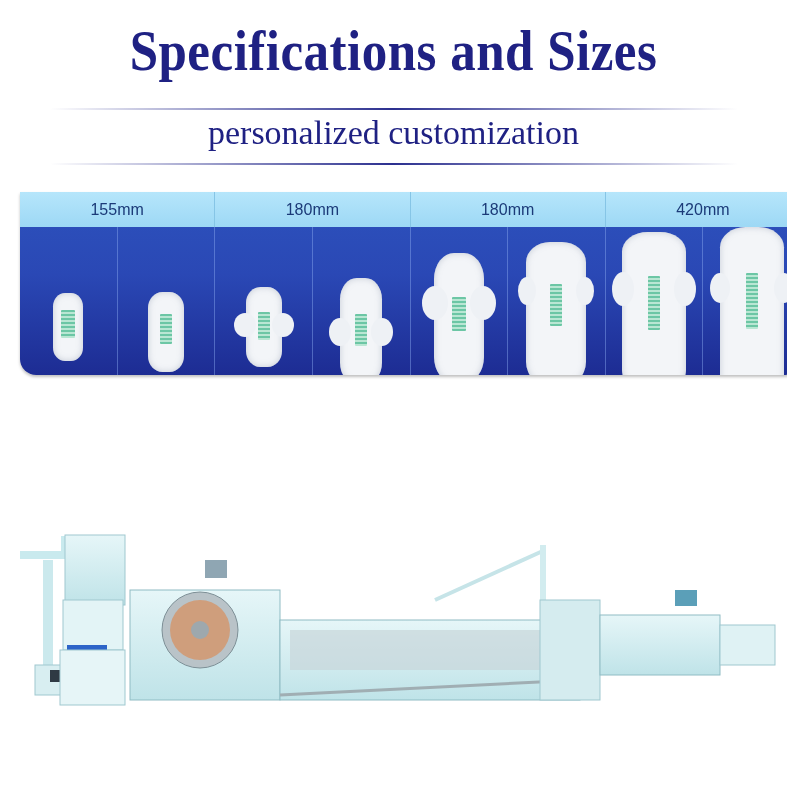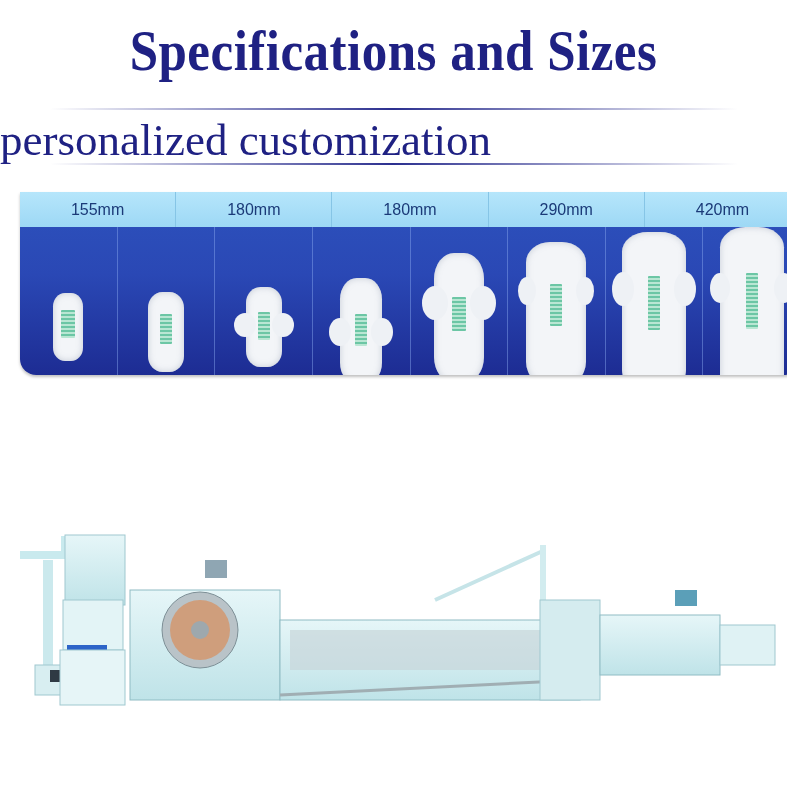--- a/index.html
+++ b/index.html
@@ -2,22 +2,22 @@
 <html><head>
 <meta charset="utf-8">
 <style>
   html,body{margin:0;padding:0;background:#ffffff;}
   body{width:787px;height:787px;position:relative;overflow:hidden;font-family:"Liberation Serif",serif;}
   .title{position:absolute;left:0;top:22px;width:787px;text-align:center;color:#1f2183;
     font-family:"Liberation Serif",serif;font-weight:bold;font-size:51px;letter-spacing:0.5px;transform:scaleY(1.12);}
   .hr{position:absolute;left:50px;width:410px;height:2px;}
   .hr.l{left:50px;background:linear-gradient(to right,rgba(31,33,131,0),#2b2f8f);}
   .hr.r{left:393px;width:345px;background:linear-gradient(to right,#2b2f8f,rgba(31,33,131,0));}
-  .subtitle{position:absolute;left:0;top:114px;width:787px;text-align:left;color:#1f2183;
-    font-family:"Liberation Serif",serif;font-size:45px;}
+  .subtitle{position:absolute;left:0;top:114px;width:787px;text-align:center;color:#1f2183;
+    font-family:"Liberation Serif",serif;font-size:34px;}
   .panel{position:absolute;left:20px;top:192px;width:780px;height:183px;border-radius:0 0 16px 16px;overflow:hidden;
     background:linear-gradient(to bottom,#2d52bd 0%,#2a48b5 45%,#1d2c93 100%);box-shadow:0 2px 3px rgba(0,0,0,0.25);}
   .header{position:absolute;left:0;top:0;width:780px;height:35px;background:linear-gradient(to bottom,#b6e6fb,#9dd8f5);display:flex;}
   .hcell{flex:1;text-align:center;line-height:35px;font-family:"Liberation Sans",sans-serif;font-size:16px;color:#1b3a78;border-right:1px solid #86c5e6;}
   .hcell:last-child{border-right:none;}
   .cols{position:absolute;left:0;top:35px;width:780px;height:218px;display:flex;}
   .col{flex:1;position:relative;border-right:1px solid rgba(140,170,240,0.45);}
   .col:last-child{border-right:none;}
   .pad{position:absolute;left:50%;background:#f3f5f8;border-radius:40% 40% 40% 40%/20% 20% 20% 20%;
     box-shadow:inset 0 0 6px rgba(150,160,180,0.5);}
@@ -34,21 +34,20 @@
 <div class="hr r" style="top:108px;"></div>
 <div class="subtitle">personalized customization</div>
 <div class="hr l" style="top:163px;width:343px;"></div>
 <div class="hr r" style="top:163px;"></div>
 
 <div class="panel">
   <div class="header">
     <div class="hcell">155mm</div>
     <div class="hcell">180mm</div>
     <div class="hcell">180mm</div>
-    <div class="hcell">290mm</div>
     <div class="hcell">420mm</div>
   </div>
   <div class="cols">
     <div class="col">
       <div class="pad" style="width:30px;height:68px;top:66px;margin-left:-15px;">
         <div class="core" style="top:17px;width:14px;height:28px;"></div>
       </div>
     </div>
     <div class="col">
       <div class="pad" style="width:36px;height:80px;top:80px;margin-left:-18px;margin-top:-15px;">

